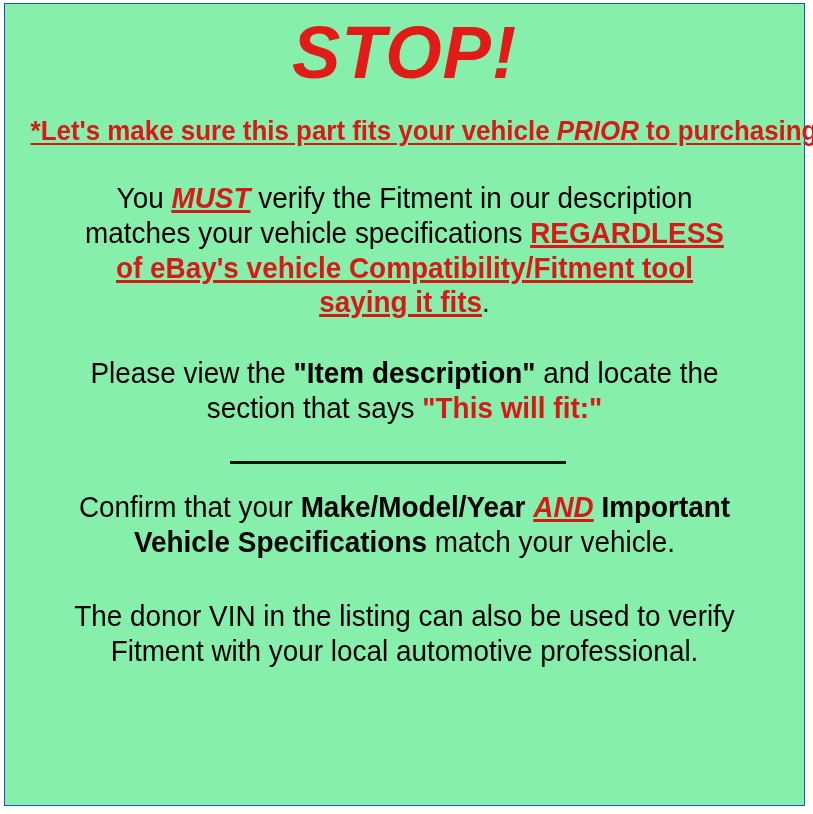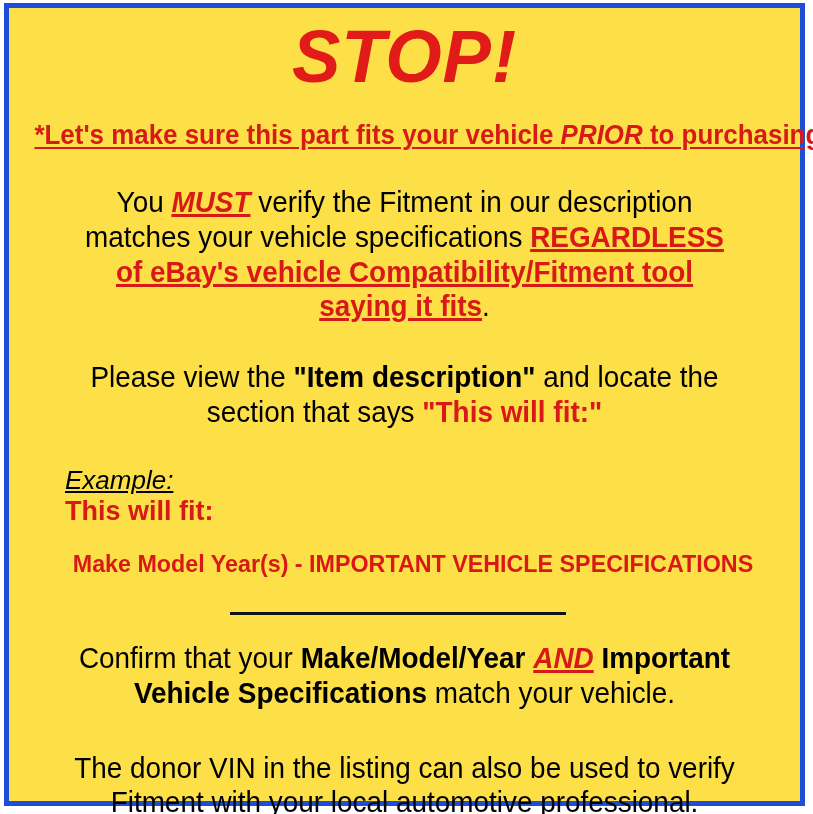--- a/index.html
+++ b/index.html
@@ -15,22 +15,22 @@
   }
 
   
   #notice-frame {
     position: absolute;
     left: 4px;
     top: 3px;
     width: 801px;
     height: 803px;
     box-sizing: border-box;
-    border: 5px solid #1d4ed8;
-    background: #fde047;
+    border: 1px solid #1d4ed8;
+    background: #86efac;
   }
 
   #notice-body {
     position: relative;
     width: 100%;
     height: 100%;
     box-sizing: border-box;
     padding: 0 10px;
     text-align: center;
   }
@@ -145,27 +145,20 @@
     <div class="title">STOP!</div>
 
     <div class="subtitle">
       <span>*Let's make sure this part fits your vehicle </span><span class="ital">PRIOR</span><span> to purchasing*</span>
     </div>
 
     <p class="para p1"><span>You </span><span class="bi-red-u">MUST</span><span> verify the Fitment in our description matches your vehicle specifications </span><span class="b-red-u">REGARDLESS of eBay's vehicle Compatibility/Fitment tool saying it fits</span><span>.</span></p>
 
     <p class="para p2"><span>Please view the </span><span class="bold">"Item description"</span><span> and locate the section that says </span><span class="b-red">"This will fit:"</span></p>
 
-    <div class="example-block">
-      <div>
-        <span class="example-label">Example:</span>
-      </div>
-      <div class="example-fit">This will fit:</div>
-      <div class="example-spec">Make Model Year(s) - IMPORTANT VEHICLE SPECIFICATIONS</div>
-    </div>
 
     <div class="rule-wrap">
       <span class="rule"></span>
     </div>
 
     <p class="para p3"><span>Confirm that your </span><span class="bold">Make/Model/Year</span><span> </span><span class="bi-red-u">AND</span><span> </span><span class="bold">Important Vehicle Specifications</span><span> match your vehicle.</span></p>
 
     <p class="para p4">The donor VIN in the listing can also be used to verify Fitment with your local automotive professional.</p>
 
   </div>

